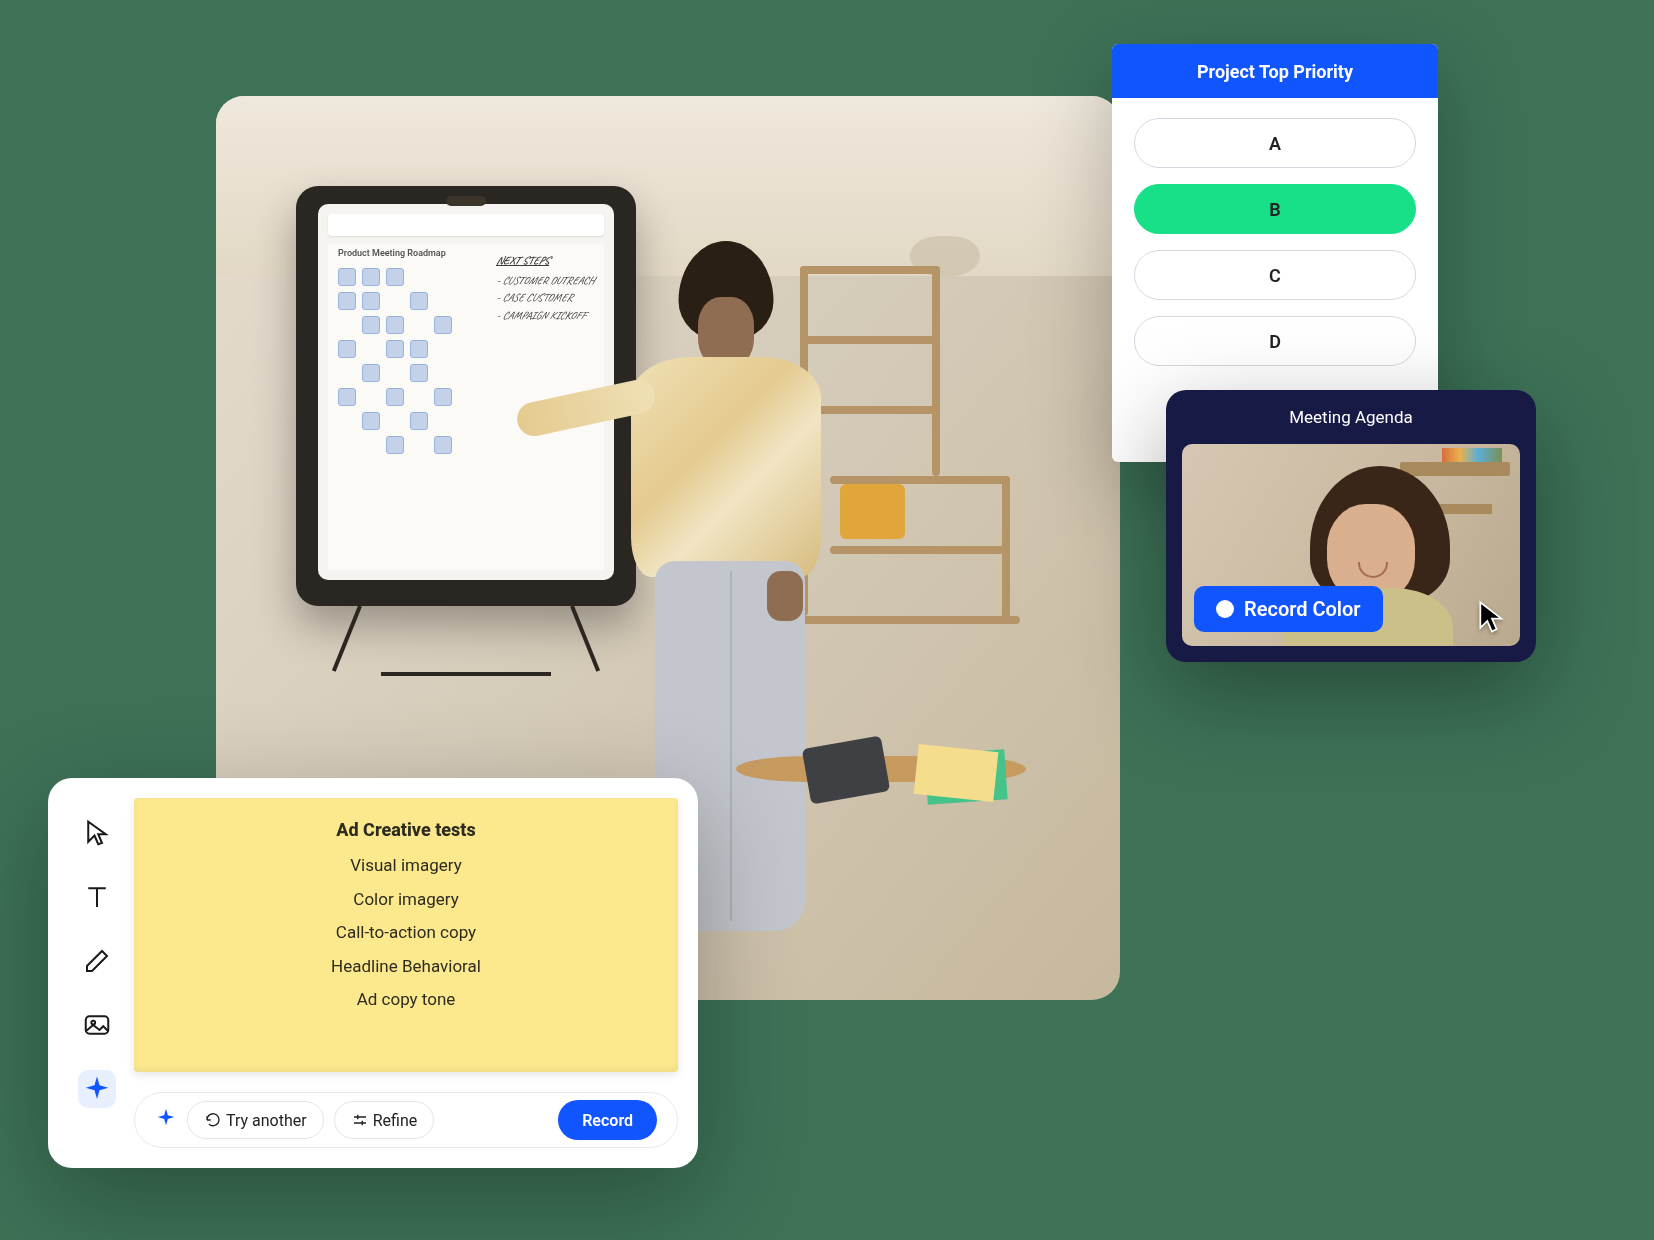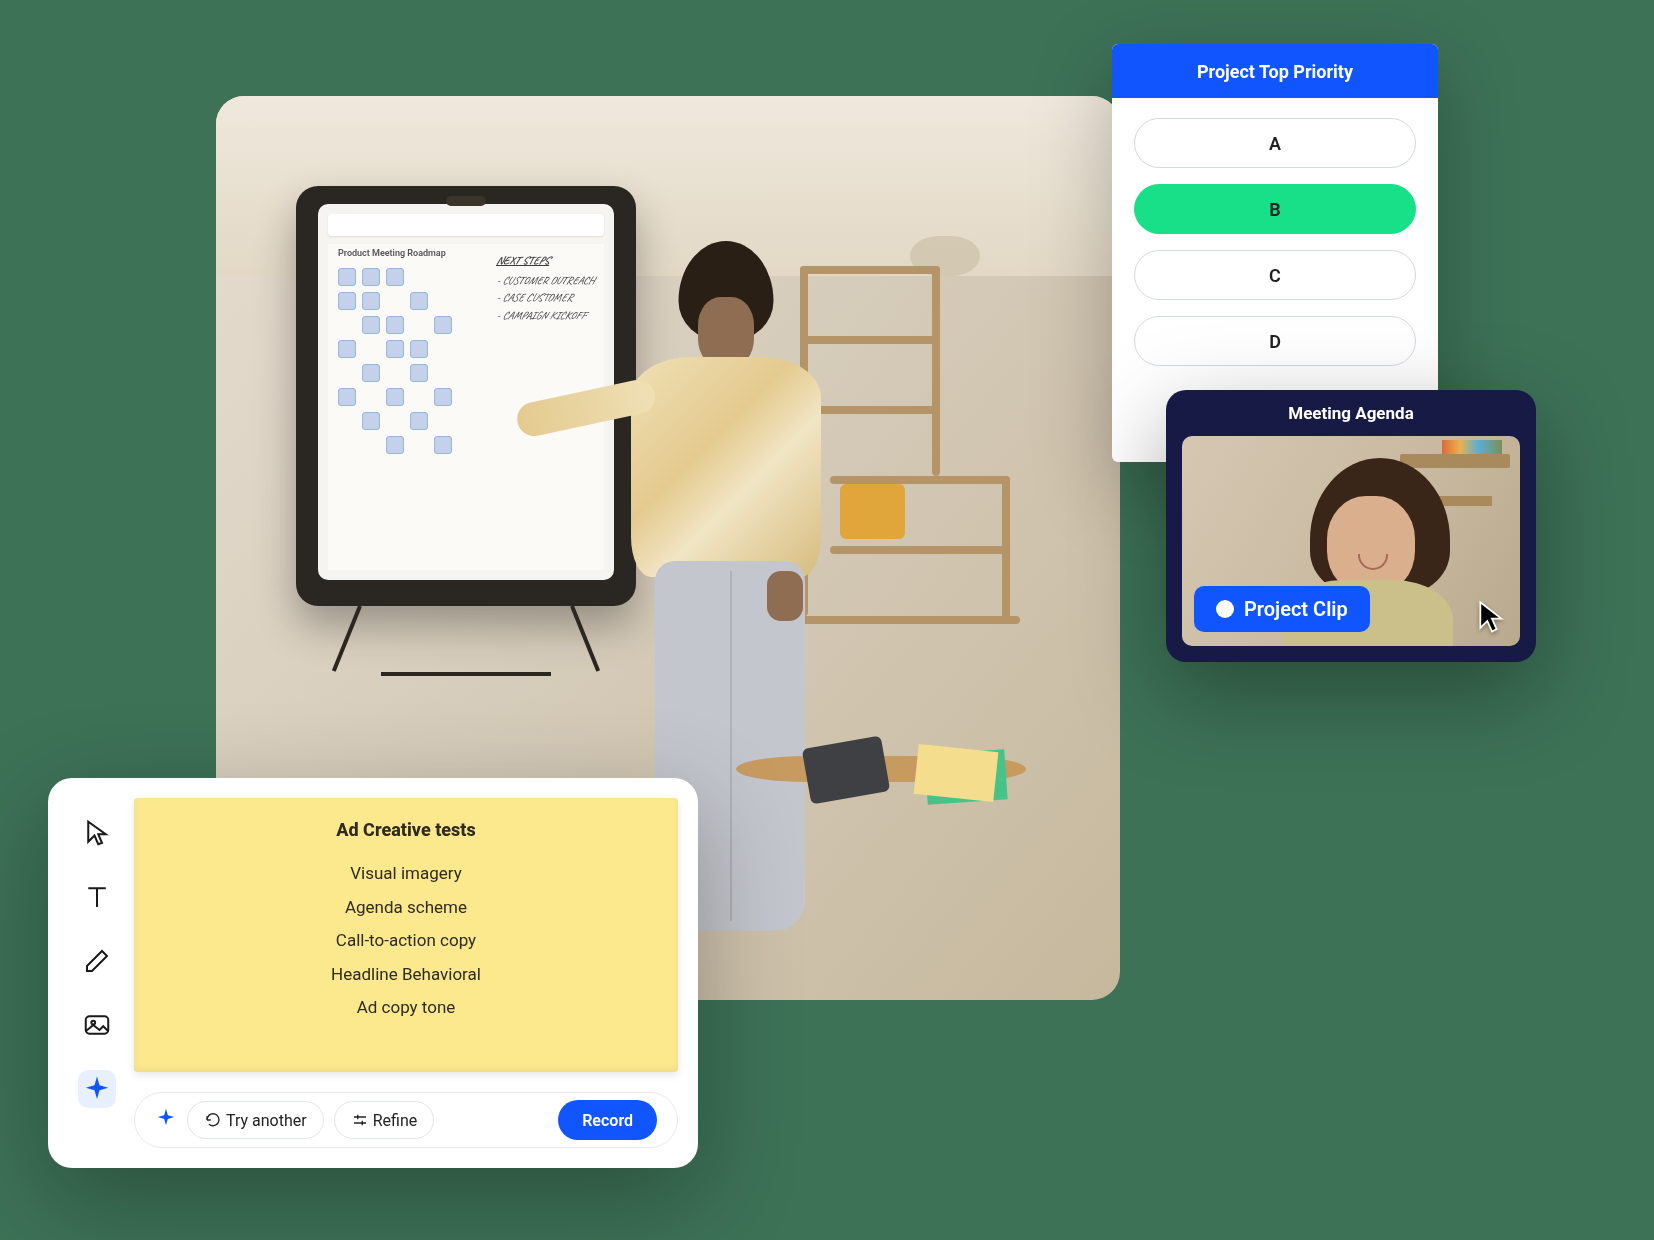--- a/index.html
+++ b/index.html
@@ -50,21 +50,21 @@
     .note1{position:absolute;top:652px;left:700px;width:80px;height:50px;background:#f4dd8c;transform:rotate(6deg)}
     .note2{position:absolute;top:656px;left:710px;width:80px;height:50px;background:#46c389;transform:rotate(-4deg)}
 
     .poll{position:absolute;top:44px;right:216px;width:326px;height:418px;background:#fff;border-radius:6px;box-shadow:0 24px 80px rgba(0,0,0,.25);z-index:5;overflow:hidden}
     .poll-head{height:54px;background:#1155ff;color:#fff;font-weight:700;font-size:18px;display:flex;align-items:center;justify-content:center}
     .poll-body{padding:20px 22px;display:flex;flex-direction:column;gap:16px}
     .opt{height:50px;border:1.5px solid #d2d7e0;border-radius:999px;display:flex;align-items:center;justify-content:center;font-weight:600;font-size:18px;color:#222;cursor:pointer;background:#fff}
     .opt.sel{background:#18e089;border-color:#18e089}
 
     .video{position:absolute;top:390px;right:118px;width:370px;height:272px;background:#171a45;border-radius:20px;box-shadow:0 30px 90px rgba(0,0,0,.35);z-index:6;display:flex;flex-direction:column}
-    .video-head{height:46px;color:#fff;font-weight:700;font-size:17px;display:flex;align-items:center;justify-content:center}
+    .video-head{height:54px;color:#fff;font-weight:400;font-size:17px;display:flex;align-items:center;justify-content:center}
     .video-frame{flex:1;margin:0 16px 16px;background:linear-gradient(120deg,#d5c7b2 0%,#c8b89f 60%,#b9a98d 100%);border-radius:10px;position:relative;overflow:hidden}
     .v-shelf{position:absolute;top:18px;right:10px;width:110px;height:14px;background:#a98a5c;border-radius:2px}
     .v-books{position:absolute;top:4px;right:18px;width:60px;height:14px;background:linear-gradient(90deg,#d96b3d 0%,#e8b24f 30%,#5baed6 60%,#7a8f55 100%)}
     .v-shelf2{position:absolute;top:60px;right:28px;width:90px;height:10px;background:#a98a5c}
     .v-hair{position:absolute;top:22px;left:38%;width:140px;height:140px;background:#3a2618;border-radius:60% 60% 50% 50%/70% 70% 40% 40%}
     .v-face{position:absolute;top:60px;left:43%;width:88px;height:98px;background:#d9af8e;border-radius:44%}
     .v-smile{position:absolute;top:118px;left:52%;width:30px;height:16px;border:2px solid #a66b55;border-top:0;border-radius:0 0 20px 20px}
     .v-top{position:absolute;top:144px;left:30%;width:170px;height:90px;background:#ccc08a;border-radius:60px 60px 0 0/40px}
     .rec-btn{position:absolute;left:12px;bottom:14px;height:46px;padding:0 22px;background:#1155ff;color:#fff;border-radius:10px;display:flex;align-items:center;gap:10px;font-size:20px;font-weight:600;cursor:pointer}
     .rec-dot{width:18px;height:18px;border-radius:50%;background:#fff}
@@ -73,21 +73,21 @@
 
     .ai{position:absolute;left:48px;bottom:72px;width:650px;height:390px;background:#fff;border-radius:24px;box-shadow:0 30px 100px rgba(0,0,0,.3);z-index:7;display:flex;padding:20px}
     .tools{width:58px;display:flex;flex-direction:column;align-items:center;gap:26px;padding-top:16px}
     .tool{width:38px;height:38px;display:flex;align-items:center;justify-content:center;color:#222;cursor:pointer;border-radius:10px}
     .tool svg{width:30px;height:30px;stroke:#1a1a1a;stroke-width:1.6;fill:none}
     .tool.ai-on{background:#e8efff}
     .tool.ai-on svg{stroke:none;fill:#1155ff}
     .ai-main{flex:1;display:flex;flex-direction:column;padding-left:8px}
     .stickies{flex:1;display:flex;gap:20px}
     .sticky{flex:1;background:#fce98e;border-radius:4px;padding:18px 14px;text-align:center;box-shadow:inset 0 -3px 6px rgba(0,0,0,.06),0 3px 8px rgba(0,0,0,.1);display:flex;flex-direction:column;gap:8px;font-size:17px;color:#2e2b1f}
-    .sticky .h{font-weight:800;font-size:18px;margin-bottom:10px}
+    .sticky .h{font-weight:800;font-size:18px;margin-bottom:2px}
     .sticky span{line-height:1.5}
     .ai-bar{height:56px;background:#fff;border:1.5px solid #e6e9ef;border-radius:999px;margin-top:20px;display:flex;align-items:center;gap:10px;padding:0 20px}
     .ai-bar .spark svg{width:22px;height:22px;fill:#1155ff}
     .chip{height:38px;border:1.5px solid #e1e5ec;border-radius:999px;display:flex;align-items:center;gap:4px;padding:0 16px;font-size:16px;color:#222;cursor:pointer;background:#fff}
     .chip svg{width:18px;height:18px;stroke:#222;stroke-width:1.8;fill:none}
     .create{height:40px;background:#1155ff;color:#fff;border-radius:999px;padding:0 24px;font-size:16px;font-weight:600;display:flex;align-items:center;cursor:pointer;margin-left:auto}
   </style>
 </head>
 <body>
 
@@ -179,21 +179,21 @@
   <div class="video-frame">
     <div class="v-shelf"></div>
       <div class="v-books"></div>
       <div class="v-shelf2"></div>
     <div class="v-hair"></div>
       <div class="v-face"></div>
       <div class="v-smile"></div>
       <div class="v-top"></div>
     <div class="rec-btn">
       <div class="rec-dot"></div>
-      <span>Project Clip</span>
+      <span>Record Color</span>
     </div>
     <div class="cursor">
       <svg viewBox="0 0 24 28">
           <path d="M2 2 L2 24 L8 18 L12 27 L16 25 L12 16 L20 16 Z" fill="#000" stroke="#fff" stroke-width="1.5"></path>
         </svg>
     </div>
   </div>
 </div>
 
 <div class="ai">
@@ -224,21 +224,21 @@
         <svg viewBox="0 0 24 24">
           <path d="M12 2 L14 9 L21 11 L14 13 L12 20 L10 13 L3 11 L10 9 Z"></path>
         </svg>
       </div>
   </div>
   <div class="ai-main">
     <div class="stickies">
       <div class="sticky">
         <span class="h">Ad Creative tests</span>
         <span>Visual imagery</span>
-        <span>Agenda scheme</span>
+        <span>Color imagery</span>
         <span>Call-to-action copy</span>
         <span>Headline Behavioral</span>
         <span>Ad copy tone</span>
       </div>
     </div>
     <div class="ai-bar">
       <span class="spark"><svg viewBox="0 0 24 24">
             <path d="M12 2 L14 9 L21 11 L14 13 L12 20 L10 13 L3 11 L10 9 Z"></path>
           </svg></span>
       <div class="chip">

